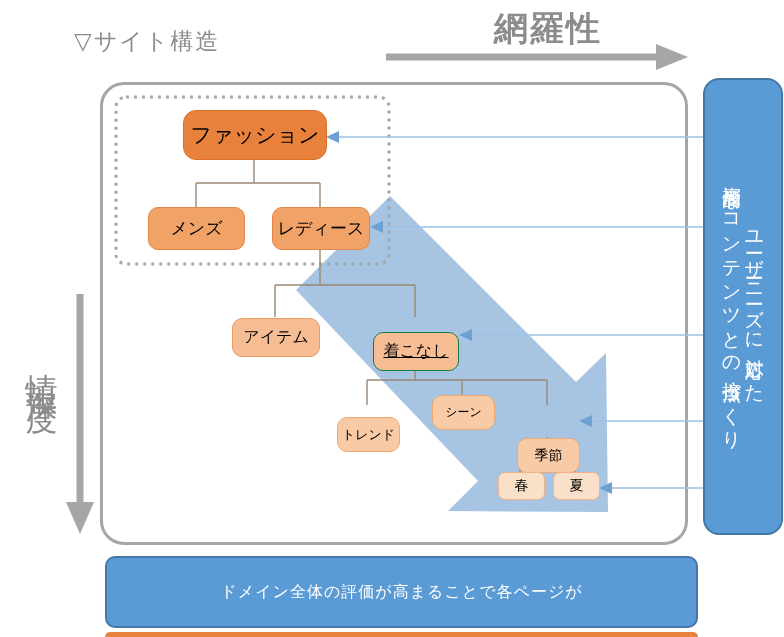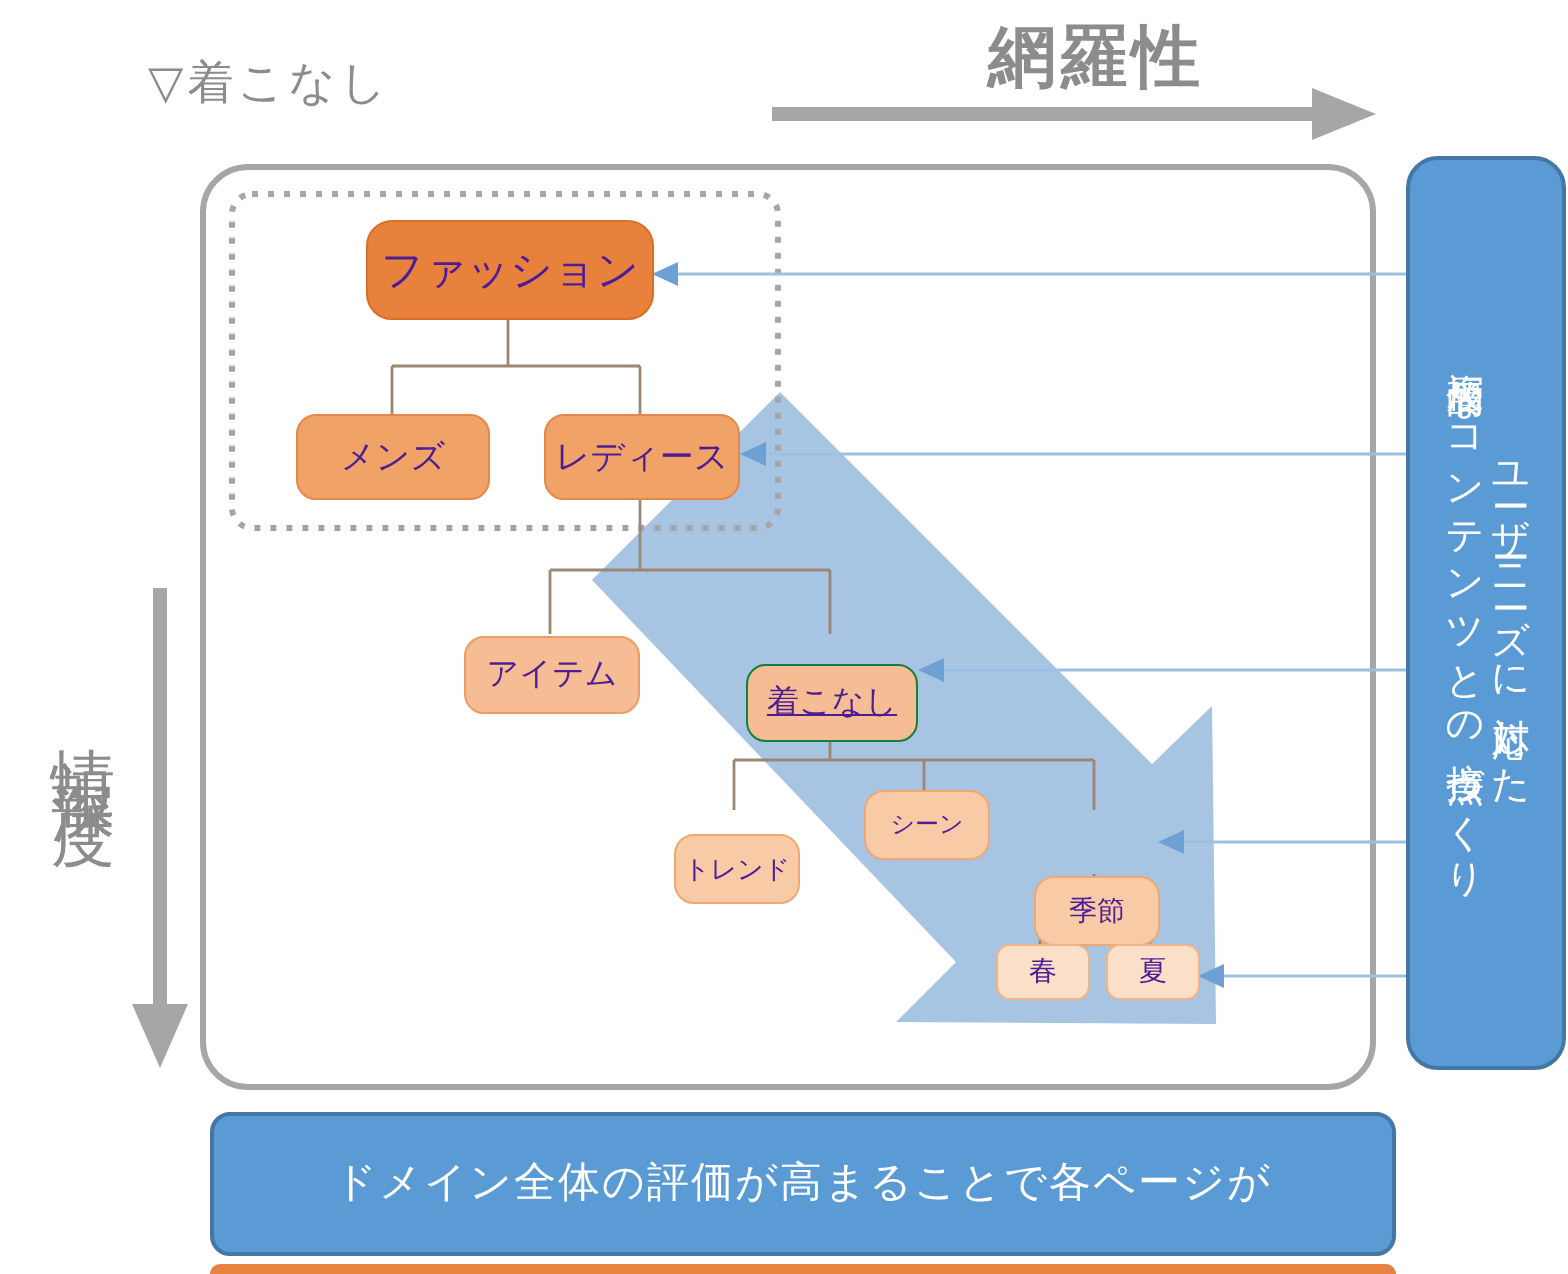--- a/index.html
+++ b/index.html
@@ -12,52 +12,52 @@
   .h-axis-label{position:absolute;left:494px;top:6px;font-size:34px;color:#8c8c8c;letter-spacing:2px;font-weight:bold;}
   .v-axis-label{position:absolute;left:26px;top:348px;font-size:32px;color:#8c8c8c;
     writing-mode:vertical-rl;letter-spacing:9px;line-height:1;}
   
   .frame{position:absolute;left:100px;top:82px;width:582px;height:457px;
     border:3px solid #a6a6a6;border-radius:24px;background:#ffffff;z-index:1;}
   
   .overlay{position:absolute;left:0;top:0;width:784px;height:637px;z-index:2;}
   
   .node{position:absolute;display:flex;align-items:center;justify-content:center;
-    color:#4c1d95;border-radius:10px;z-index:3;white-space:nowrap;}
+    color:#000000;border-radius:10px;z-index:3;white-space:nowrap;}
   .n-fashion{left:183px;top:110px;width:142px;height:48px;background:#e8813c;border:1px solid #da7026;font-size:21px;border-radius:13px;}
   .n-mens{left:148px;top:207px;width:95px;height:41px;background:#f1a367;border:1px solid #e4874a;font-size:17px;text-align:right;}
   .n-ladies{left:272px;top:207px;width:96px;height:41px;background:#f1a367;border:1px solid #e4874a;font-size:17px;}
   .n-item{left:232px;top:318px;width:86px;height:37px;background:#f6bd94;border:1px solid #ea9c63;font-size:16px;}
   .n-kikonashi{left:373px;top:332px;width:84px;height:37px;background:#f6bd94;border:1px solid #15803d;font-size:16px;text-decoration:underline;}
   .n-trend{left:337px;top:405px;width:61px;height:33px;background:#f8cba6;border:1px solid #eea873;font-size:13px;margin-top:12px;}
   .n-scene{left:432px;top:395px;width:61px;height:33px;background:#f8cba6;border:1px solid #eea873;font-size:12px;}
   .n-season{left:517px;top:405px;width:61px;height:33px;background:#f8cba6;border:1px solid #eea873;font-size:14px;margin-top:33px;}
   .n-spring{left:498px;top:472px;width:45px;height:26px;background:#fae0c9;border:1px solid #f0b488;font-size:14px;border-radius:7px;}
   .n-summer{left:553px;top:472px;width:45px;height:26px;background:#fae0c9;border:1px solid #f0b488;font-size:14px;border-radius:7px;}
   
   .side-panel{position:absolute;left:703px;top:78px;width:80px;height:457px;
     background:#5b9bd5;border:2px solid #4577a6;border-radius:16px;z-index:4;box-sizing:border-box;}
   .side-panel-text{position:absolute;inset:0;writing-mode:vertical-rl;
     display:flex;flex-direction:column;justify-content:center;align-items:center;gap:1px;
     color:#ffffff;font-size:19px;letter-spacing:2px;line-height:1.15;}
   
   .banner{position:absolute;left:105px;top:556px;width:593px;height:72px;
     background:#5b9bd5;border:2px solid #4577a6;border-radius:10px;z-index:4;box-sizing:border-box;
     display:flex;flex-direction:column;align-items:center;justify-content:center;
-    color:#ffffff;font-size:21px;line-height:1.45;letter-spacing:1px;}
+    color:#ffffff;font-size:16px;line-height:1.45;letter-spacing:1px;}
   
   .bottom-strip{position:absolute;left:105px;top:632px;width:593px;height:5px;
     background:#e8823e;border-radius:5px 5px 0 0;z-index:4;}
 </style>
 </head>
 <body>
 
 <div class="canvas">
 
-  <div class="title">▽着こなし</div>
+  <div class="title">▽サイト構造</div>
   <div class="h-axis-label">網羅性</div>
   <div class="v-axis-label">情報深度</div>
 
   <div class="frame"></div>
 
   <svg class="overlay" viewBox="0 0 784 637">
 
     <polygon points="390,196 576,382 606,353 608,512 448,511 478,481 296,290" fill="#a7c4e3"></polygon>
 
     <rect x="116" y="97" width="273" height="167" rx="10" fill="none" stroke="#a6a6a6" stroke-width="3" stroke-dasharray="3 5"></rect>

